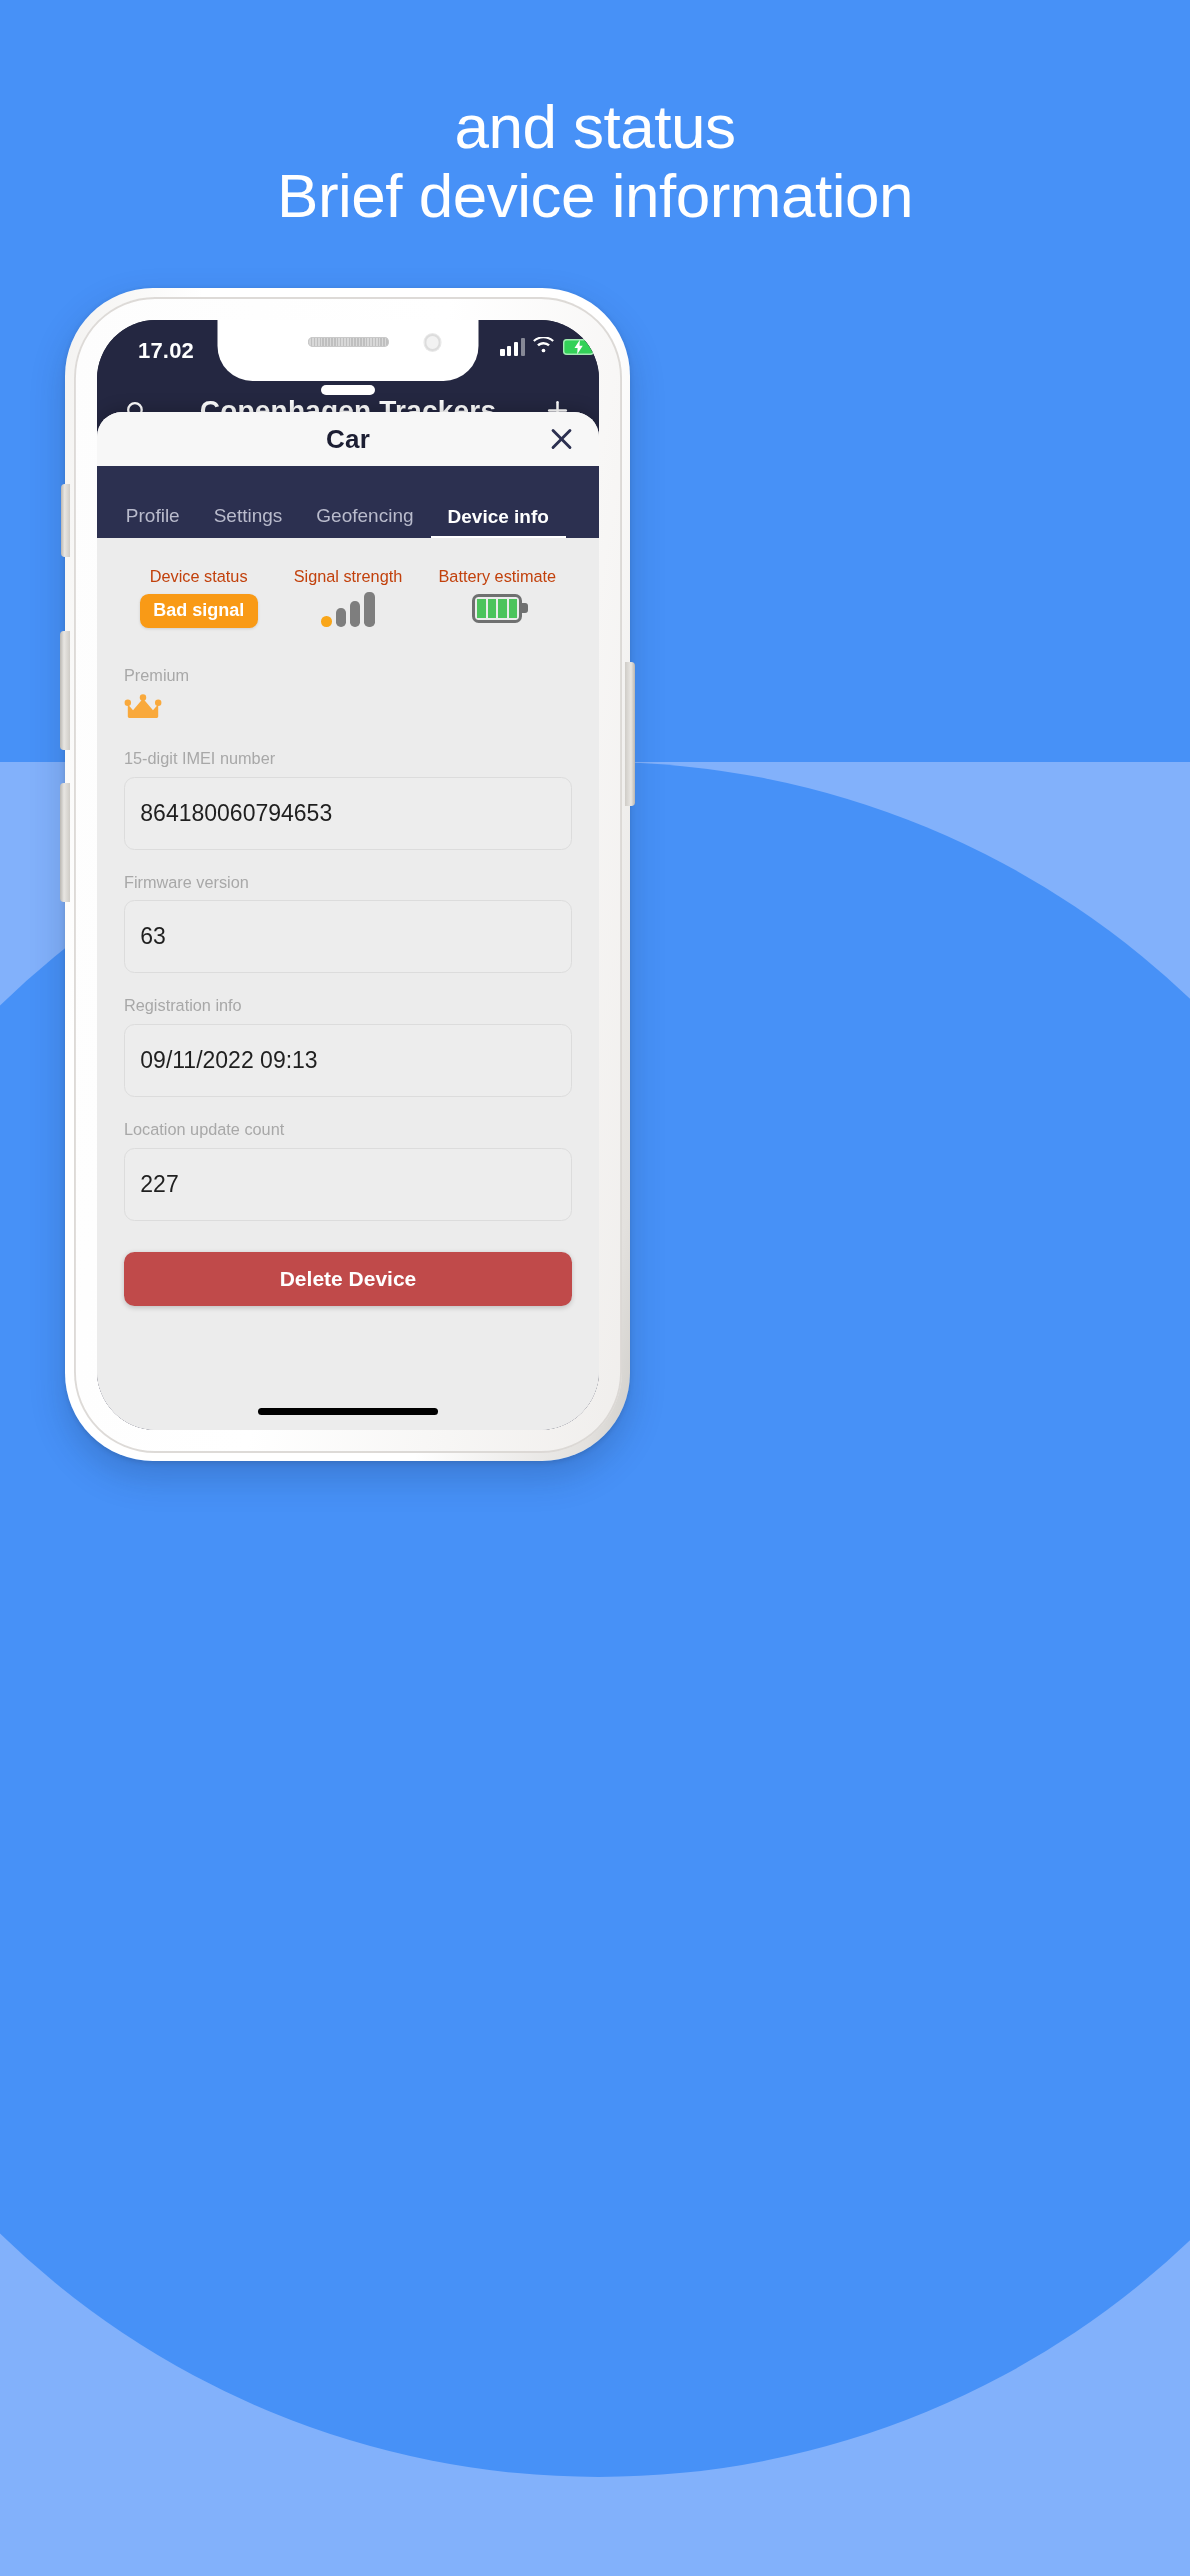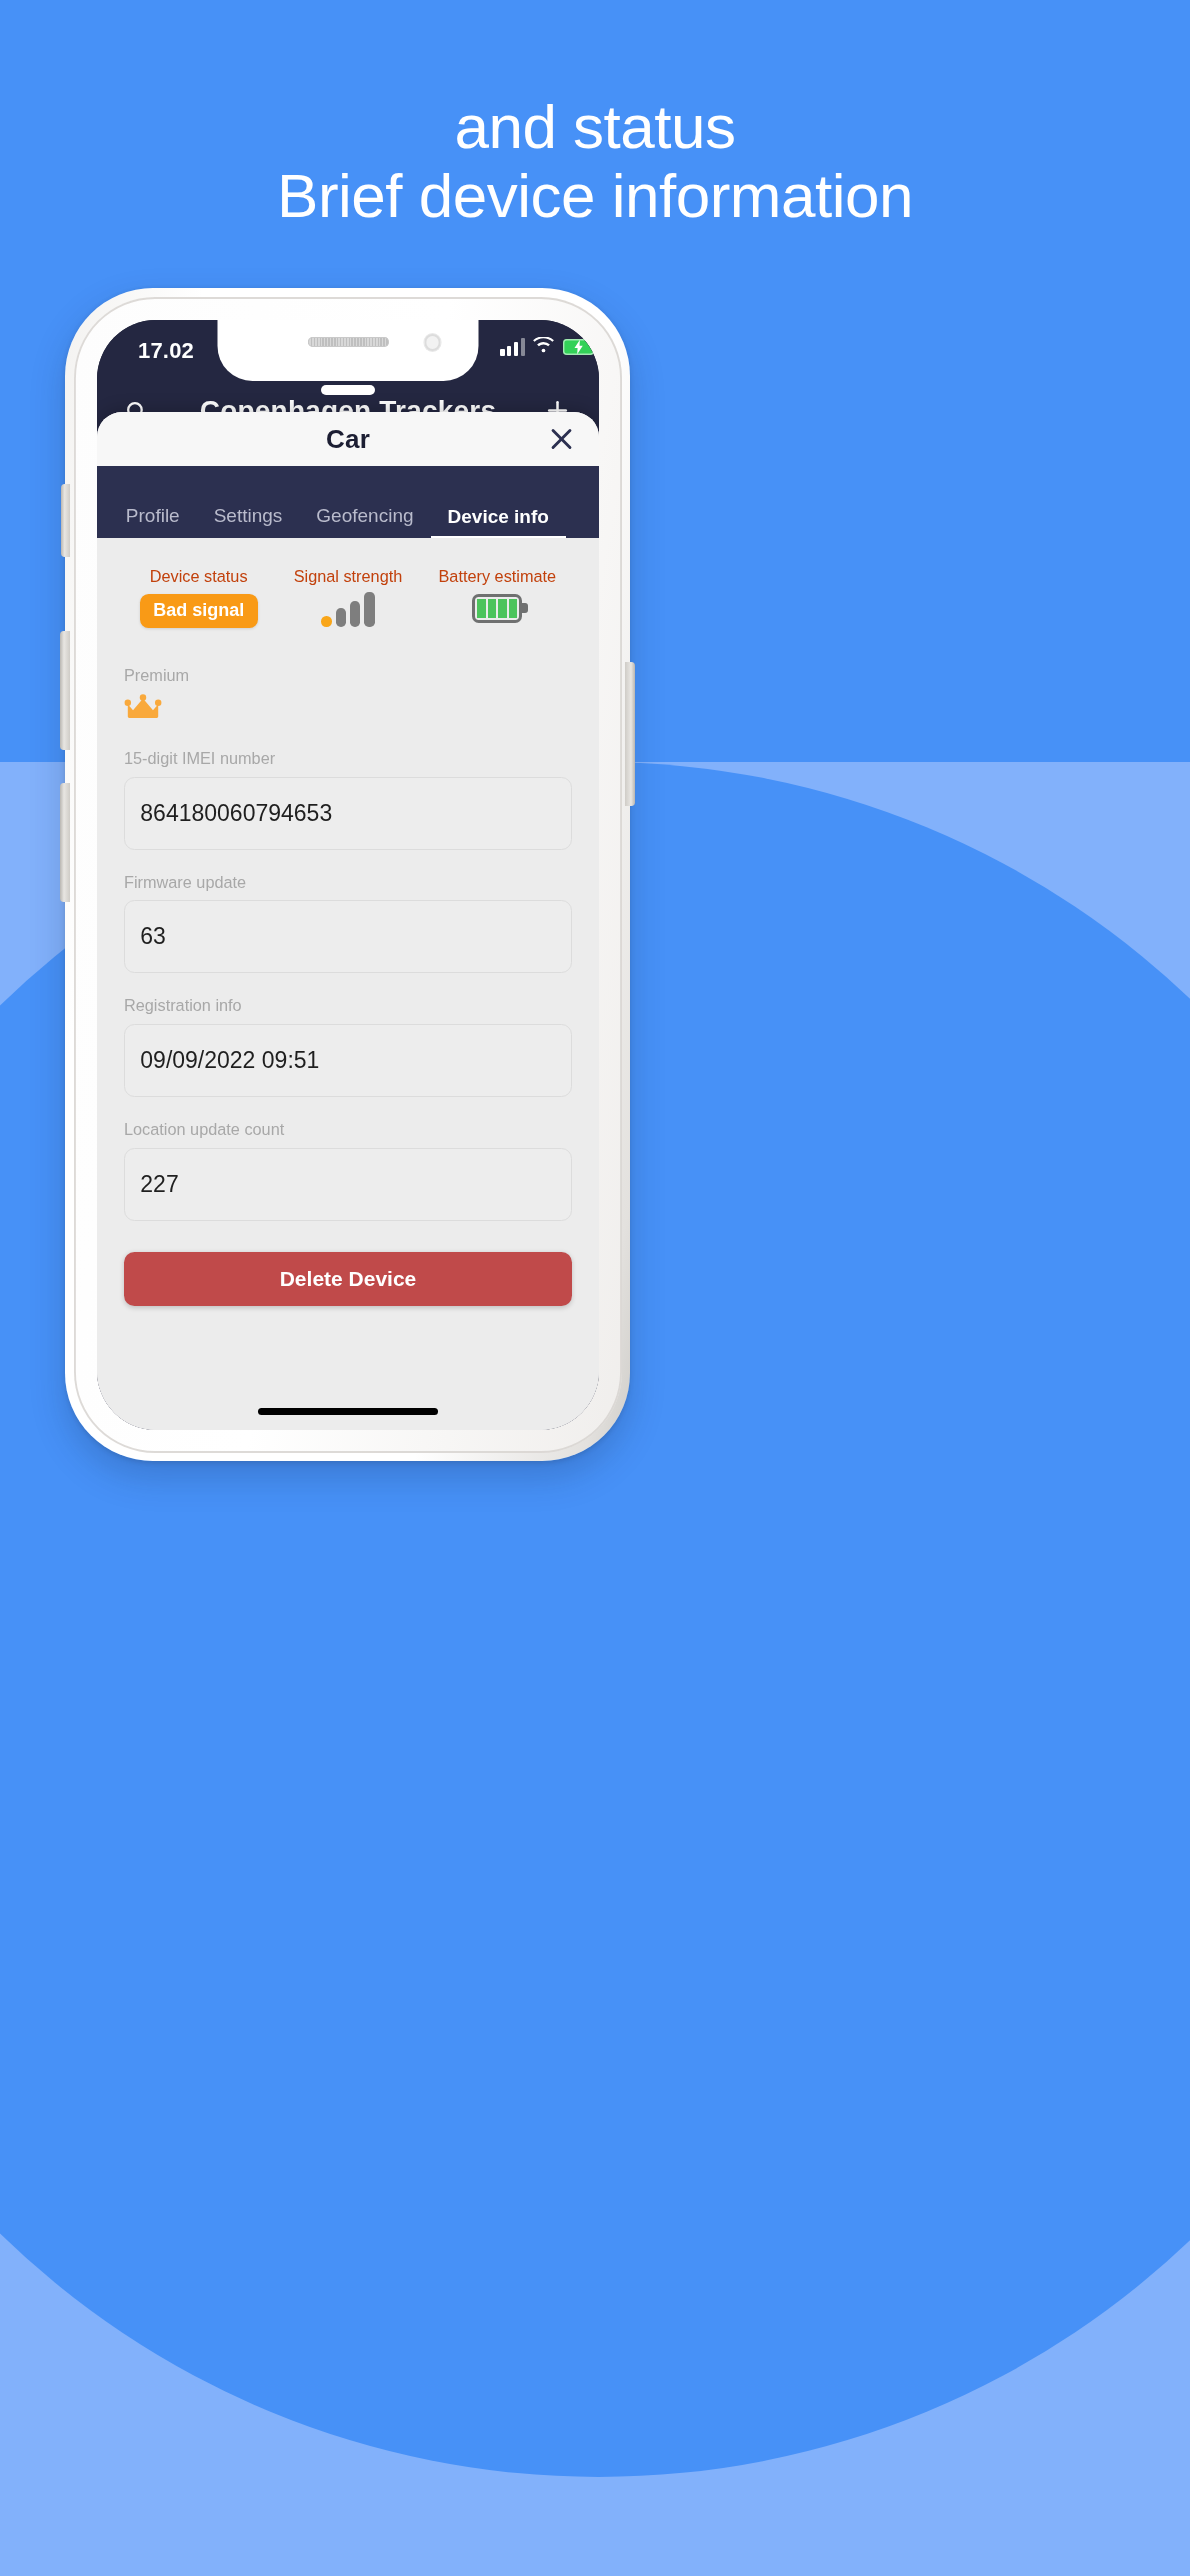--- a/index.html
+++ b/index.html
@@ -458,27 +458,27 @@
               </svg>
             </div>
           </div>
 
           <div class="field-block">
             <div class="field-label">15-digit IMEI number</div>
             <div class="field-box">864180060794653</div>
           </div>
 
           <div class="field-block">
-            <div class="field-label">Firmware update</div>
+            <div class="field-label">Firmware version</div>
             <div class="field-box">63</div>
           </div>
 
           <div class="field-block">
             <div class="field-label">Registration info</div>
-            <div class="field-box">09/09/2022 09:51</div>
+            <div class="field-box">09/11/2022 09:13</div>
           </div>
 
           <div class="field-block">
             <div class="field-label">Location update count</div>
             <div class="field-box">227</div>
           </div>
 
           <button class="delete-btn">Delete Device</button>
         </div>
       </div>

